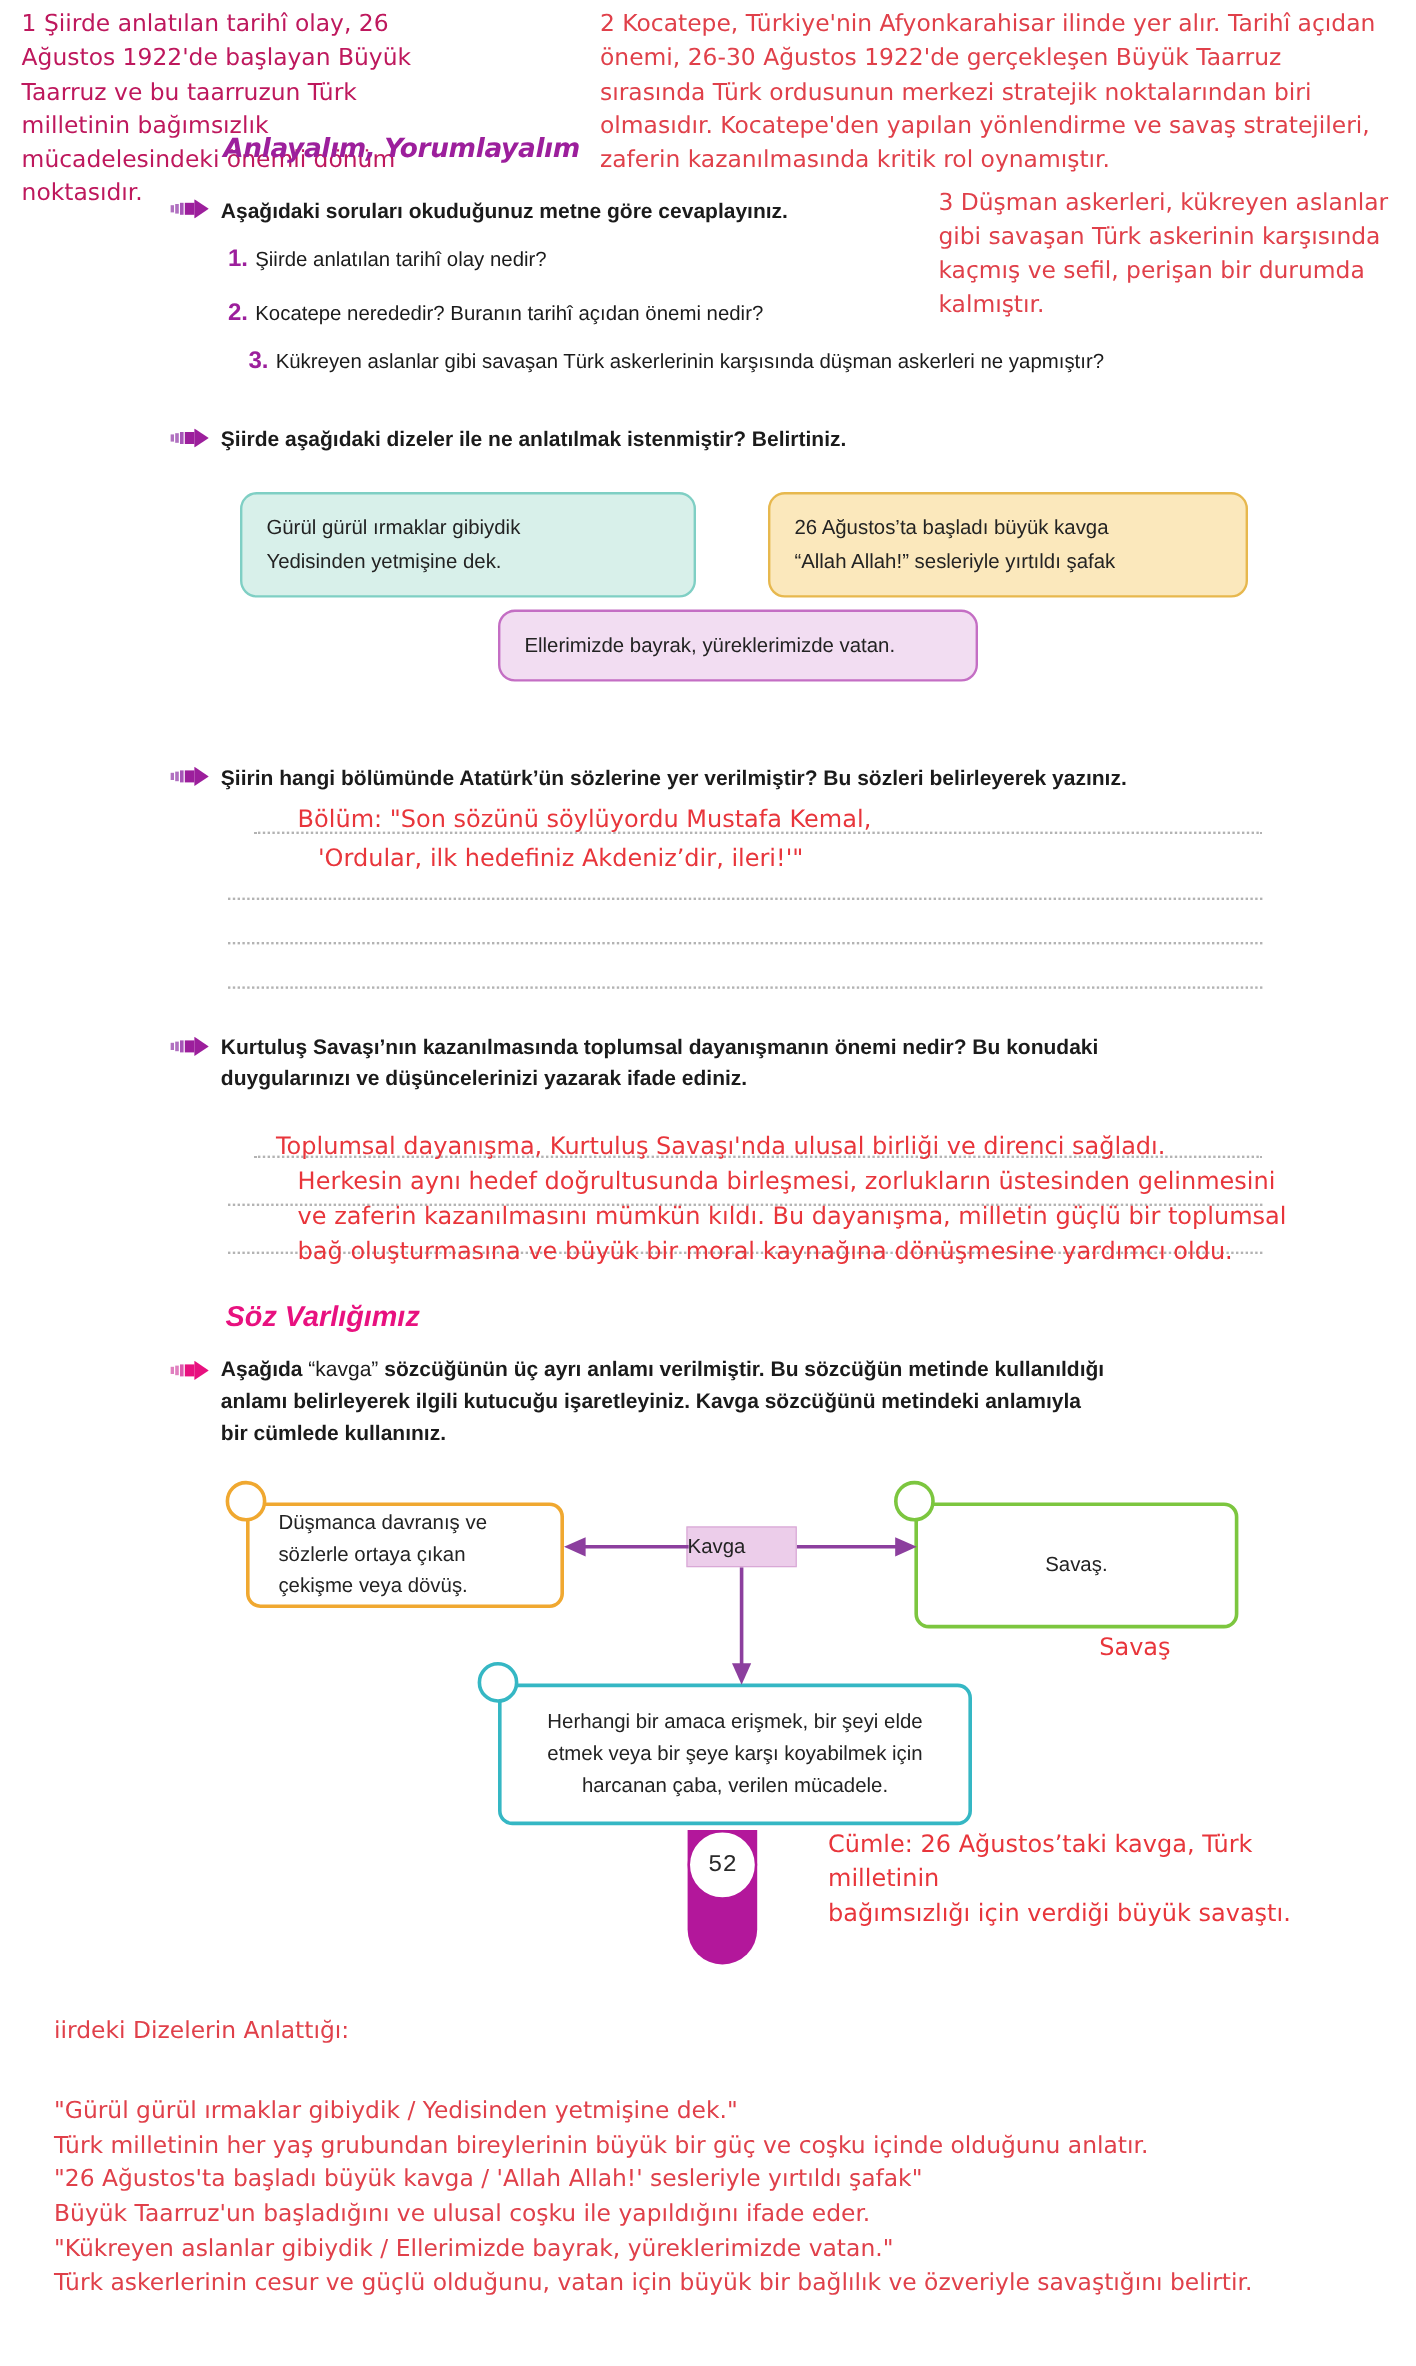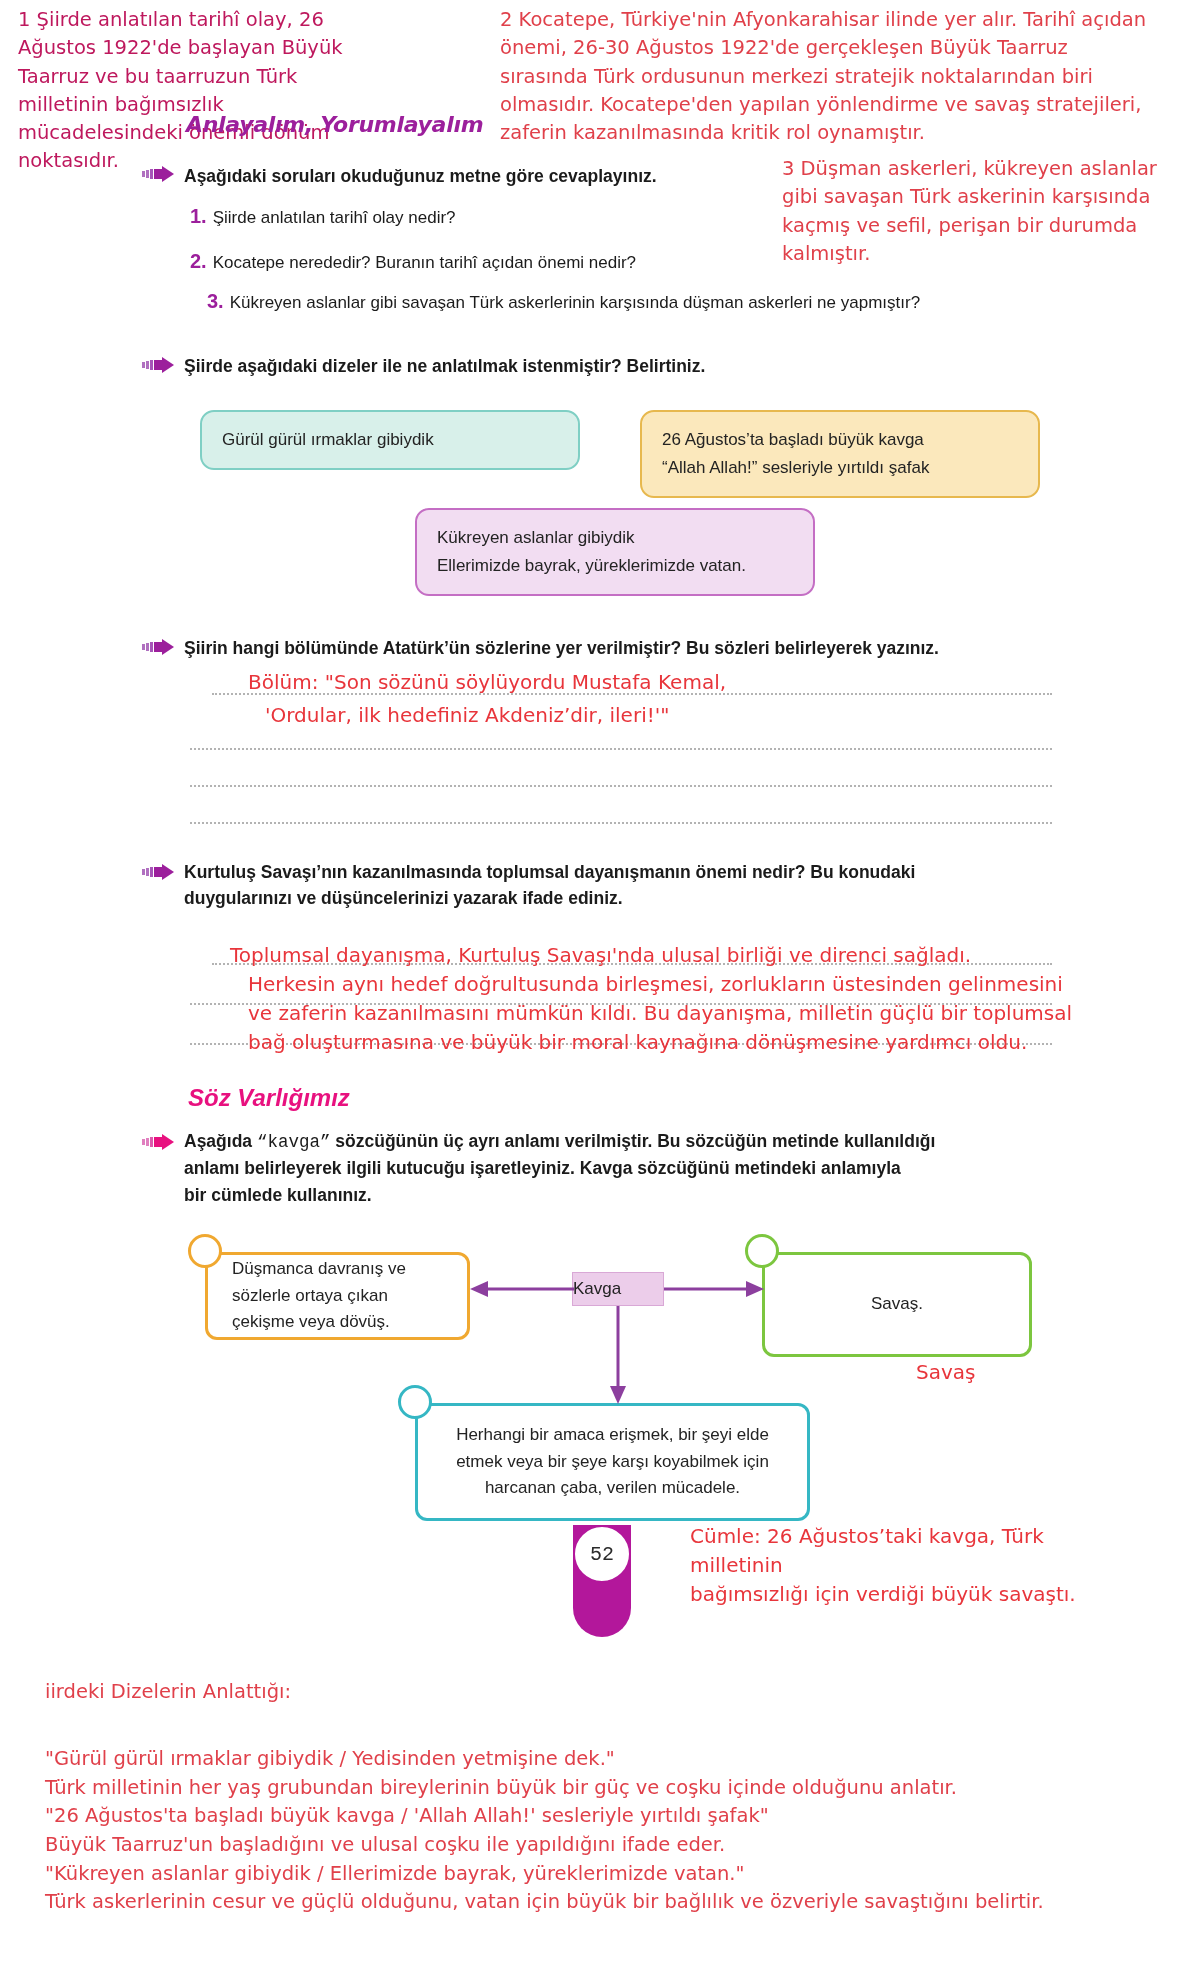--- a/index.html
+++ b/index.html
@@ -83,21 +83,20 @@
   .prompt {
     position: absolute;
     font-size: 17.5px;
     font-weight: bold;
     color: #1b1b1b;
     line-height: 1.5;
     font-family: "Liberation Sans", sans-serif;
   }
   .prompt .light {
     font-weight: normal;
-    font-family: Liberation Mono, monospace;
   }
 
   
   .numq {
     position: absolute;
     font-size: 17px;
     color: #1b1b1b;
     font-family: "Liberation Sans", sans-serif;
     white-space: nowrap;
   }
@@ -291,29 +290,29 @@
       <rect x="4" y="4" width="3" height="8" fill="#b070c0"></rect>
       <rect x="8" y="3" width="3" height="10" fill="#a755b8"></rect>
       <rect x="12" y="3" width="8" height="10" fill="#9c1f9c"></rect>
       <polygon points="20,0 32,8 20,16" fill="#9c1f9c"></polygon>
     </svg>
   </div>
   <div class="prompt" style="left:184px; top:353px; width:680px;">Şiirde aşağıdaki dizeler ile ne anlatılmak istenmiştir? Belirtiniz.</div>
 
   <div class="poembox teal" style="left:200px; top:410px; width:380px;">
     <div>Gürül gürül ırmaklar gibiydik</div>
+    <div>Yedisinden yetmişine dek.</div>
   </div>
 
   <div class="poembox amber" style="left:640px; top:410px; width:400px;">
     <div>26 Ağustos’ta başladı büyük kavga</div>
     <div>“Allah Allah!” sesleriyle yırtıldı şafak</div>
   </div>
 
   <div class="poembox lilac" style="left:415px; top:508px; width:400px;">
-    <div>Kükreyen aslanlar gibiydik</div>
     <div>Ellerimizde bayrak, yüreklerimizde vatan.</div>
   </div>
 
   <div class="arrow-bullet" style="left:142px; top:639px;">
     <svg width="32" height="16" viewBox="0 0 32 16">
       <rect x="0" y="5" width="3" height="6" fill="#b070c0"></rect>
       <rect x="4" y="4" width="3" height="8" fill="#b070c0"></rect>
       <rect x="8" y="3" width="3" height="10" fill="#a755b8"></rect>
       <rect x="12" y="3" width="8" height="10" fill="#9c1f9c"></rect>
       <polygon points="20,0 32,8 20,16" fill="#9c1f9c"></polygon>

